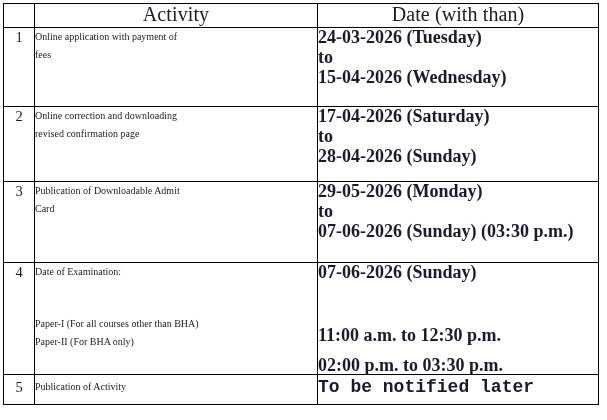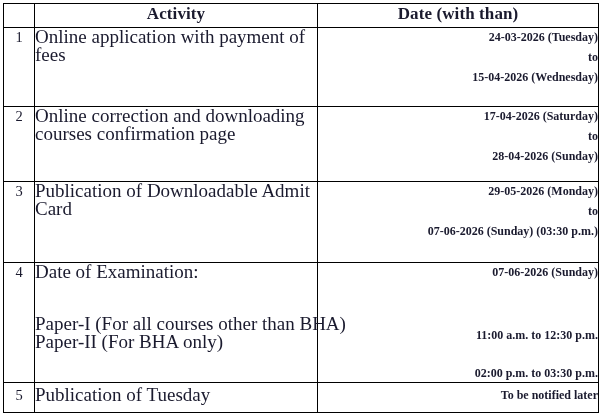--- a/index.html
+++ b/index.html
@@ -40,72 +40,72 @@
   table.schedule td {
     border: 1.4px solid #000000;
     vertical-align: top;
     padding: 0;
     color: #1a1a2e;
   }
 
   
   .hdr-cell {
     text-align: center;
-    font-weight: bold;
-    font-size: 17px;
+    font-weight: normal;
+    font-size: 20px;
     line-height: 20px;
     height: 23px;
     padding: 1px 2px 2px 2px;
     letter-spacing: 0.1px;
   }
   .hdr-blank { height: 23px; }
 
   
   .sl {
     text-align: center;
     font-size: 14.5px;
     line-height: 18px;
     padding-top: 4px;
     font-weight: normal;
   }
 
   
   .act {
-    font-size: 19px;
+    font-size: 10px;
     line-height: 18px;
     padding: 4px 3px 4px 8px;
   }
   .act .line { display: block; white-space: nowrap; }
 
   
   .date {
-    text-align: right;
+    text-align: left;
     font-weight: bold;
-    font-size: 12px;
+    font-size: 18px;
     line-height: 18px;
     padding: 4px 2px 4px 2px;
   }
   .date .dline { display: block; }
   .date .dline.gap-top-xs { margin-top: 2px; }
 
   
   tr.r1 td { height: 78px; }
   tr.r2 td { height: 74px; }
   tr.r3 td { height: 80px; }
   tr.r4 td { height: 110px; }
   tr.r5 td { height: 26px; }
 
   
   .act .spacer-lg { display: block; height: 34px; }
   .r5 .act { padding-top: 3px; }
   .r5 .sl  { padding-top: 3px; }
-  .r5 .date { padding-top: 3px; }
+  .r5 .date { padding-top: 3px; font-family: Liberation Mono, monospace; }
 
   .r4 .date .v-push { display:block; height: 45px; }
-  .r4 .date .dline.t2 { margin-top: 20px; }
+  .r4 .date .dline.t2 { margin-top: 12px; }
 </style>
 </head>
 <body>
 
 <div id="schedule-wrap">
   <table class="schedule">
     <colgroup>
       <col class="c-sl">
       <col class="c-act">
       <col class="c-date">
@@ -131,21 +131,21 @@
           <span class="dline">24-03-2026 (Tuesday)</span>
           <span class="dline gap-top-xs">to</span>
           <span class="dline gap-top-xs">15-04-2026 (Wednesday)</span>
         </td>
       </tr>
 
       <tr class="r2">
         <td class="sl">2</td>
         <td class="act">
           <span class="line">Online correction and downloading</span>
-          <span class="line">courses confirmation page</span>
+          <span class="line">revised confirmation page</span>
         </td>
         <td class="date">
           <span class="dline">17-04-2026 (Saturday)</span>
           <span class="dline gap-top-xs">to</span>
           <span class="dline gap-top-xs">28-04-2026 (Sunday)</span>
         </td>
       </tr>
 
       <tr class="r3">
         <td class="sl">3</td>
@@ -172,21 +172,21 @@
           <span class="dline">07-06-2026 (Sunday)</span>
           <span class="v-push"></span>
           <span class="dline">11:00 a.m. to 12:30 p.m.</span>
           <span class="dline t2">02:00 p.m. to 03:30 p.m.</span>
         </td>
       </tr>
 
       <tr class="r5">
         <td class="sl">5</td>
         <td class="act">
-          <span class="line">Publication of Tuesday</span>
+          <span class="line">Publication of Activity</span>
         </td>
         <td class="date">
           <span class="dline">To be notified later</span>
         </td>
       </tr>
 
     </tbody>
   </table>
 </div>
 

